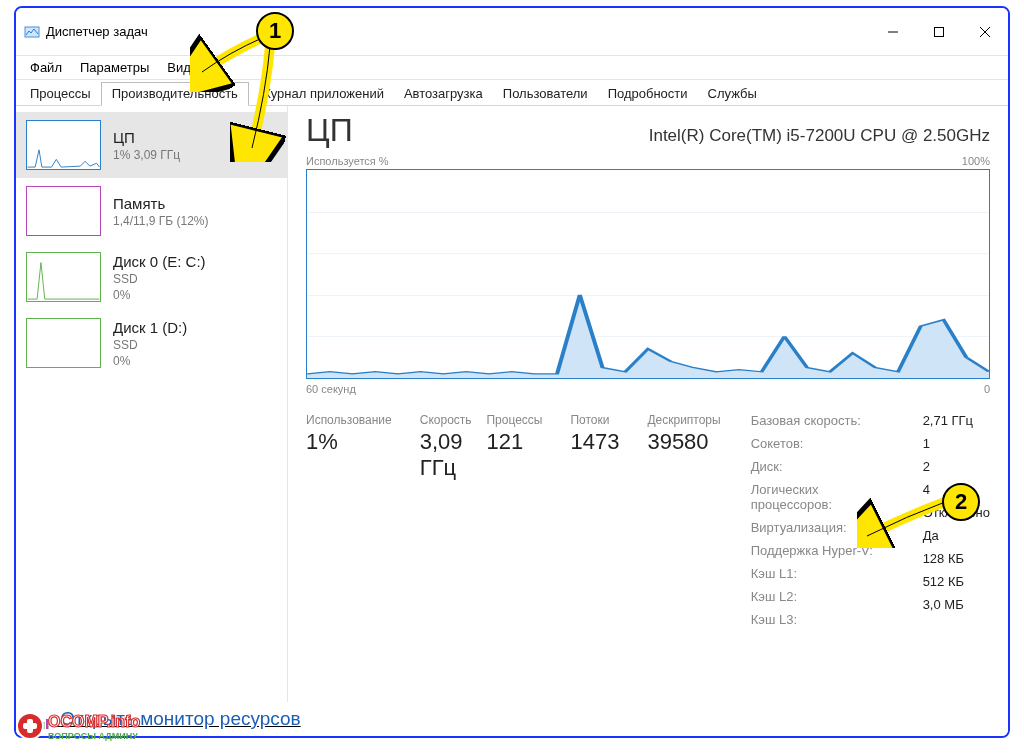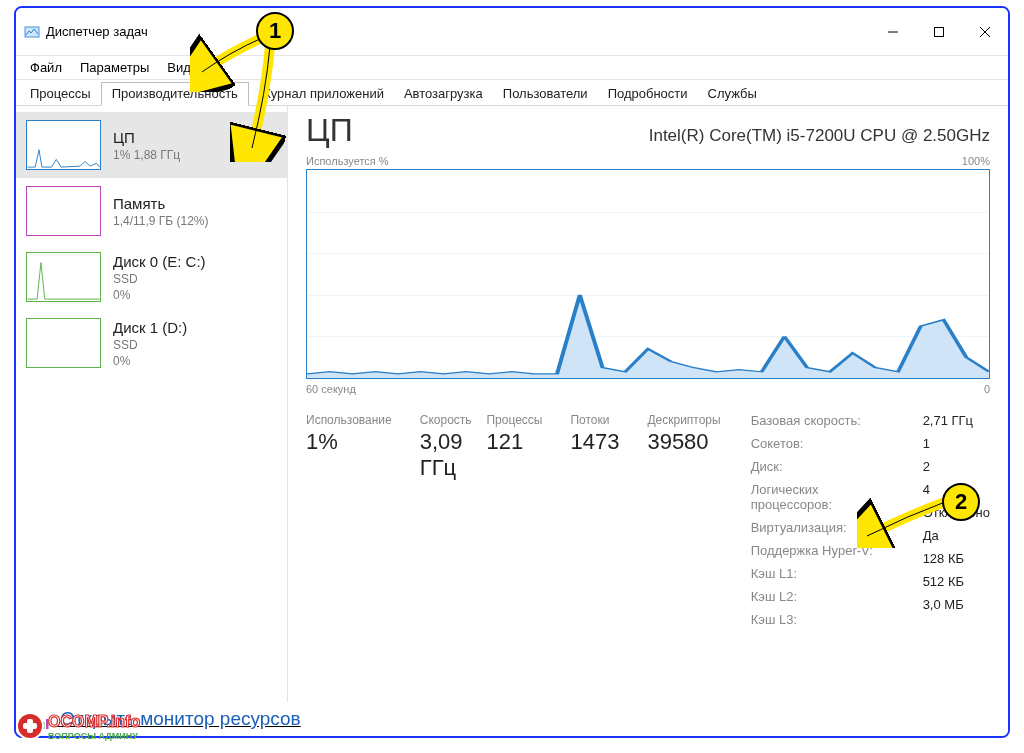--- a/index.html
+++ b/index.html
@@ -257,21 +257,21 @@
 
       <div class="sidebar" id="sidebar">
           <div class="sb-item selected">
             <div class="sb-thumb" style="border-color: rgb(42, 127, 201);">
               <svg viewBox="0 0 75 50">
                 <polyline points="0,48 8,48 12,30 15,48 25,48 30,40 35,48 55,47 60,42 65,47 72,44 75,48" fill="none" stroke="#2a7fc9" stroke-width="1"></polyline>
               </svg>
             </div>
             <div class="sb-item-text">
               <div class="sb-title">ЦП</div>
-              <div class="sb-sub">1%  1,88 ГГц</div>
+              <div class="sb-sub">1%  3,09 ГГц</div>
             </div>
           </div>
           <div class="sb-item">
             <div class="sb-thumb" style="border-color: rgb(183, 70, 183);">
               <svg viewBox="0 0 75 50"></svg>
             </div>
             <div class="sb-item-text">
               <div class="sb-title">Память</div>
               <div class="sb-sub">1,4/11,9 ГБ (12%)</div>
             </div>

